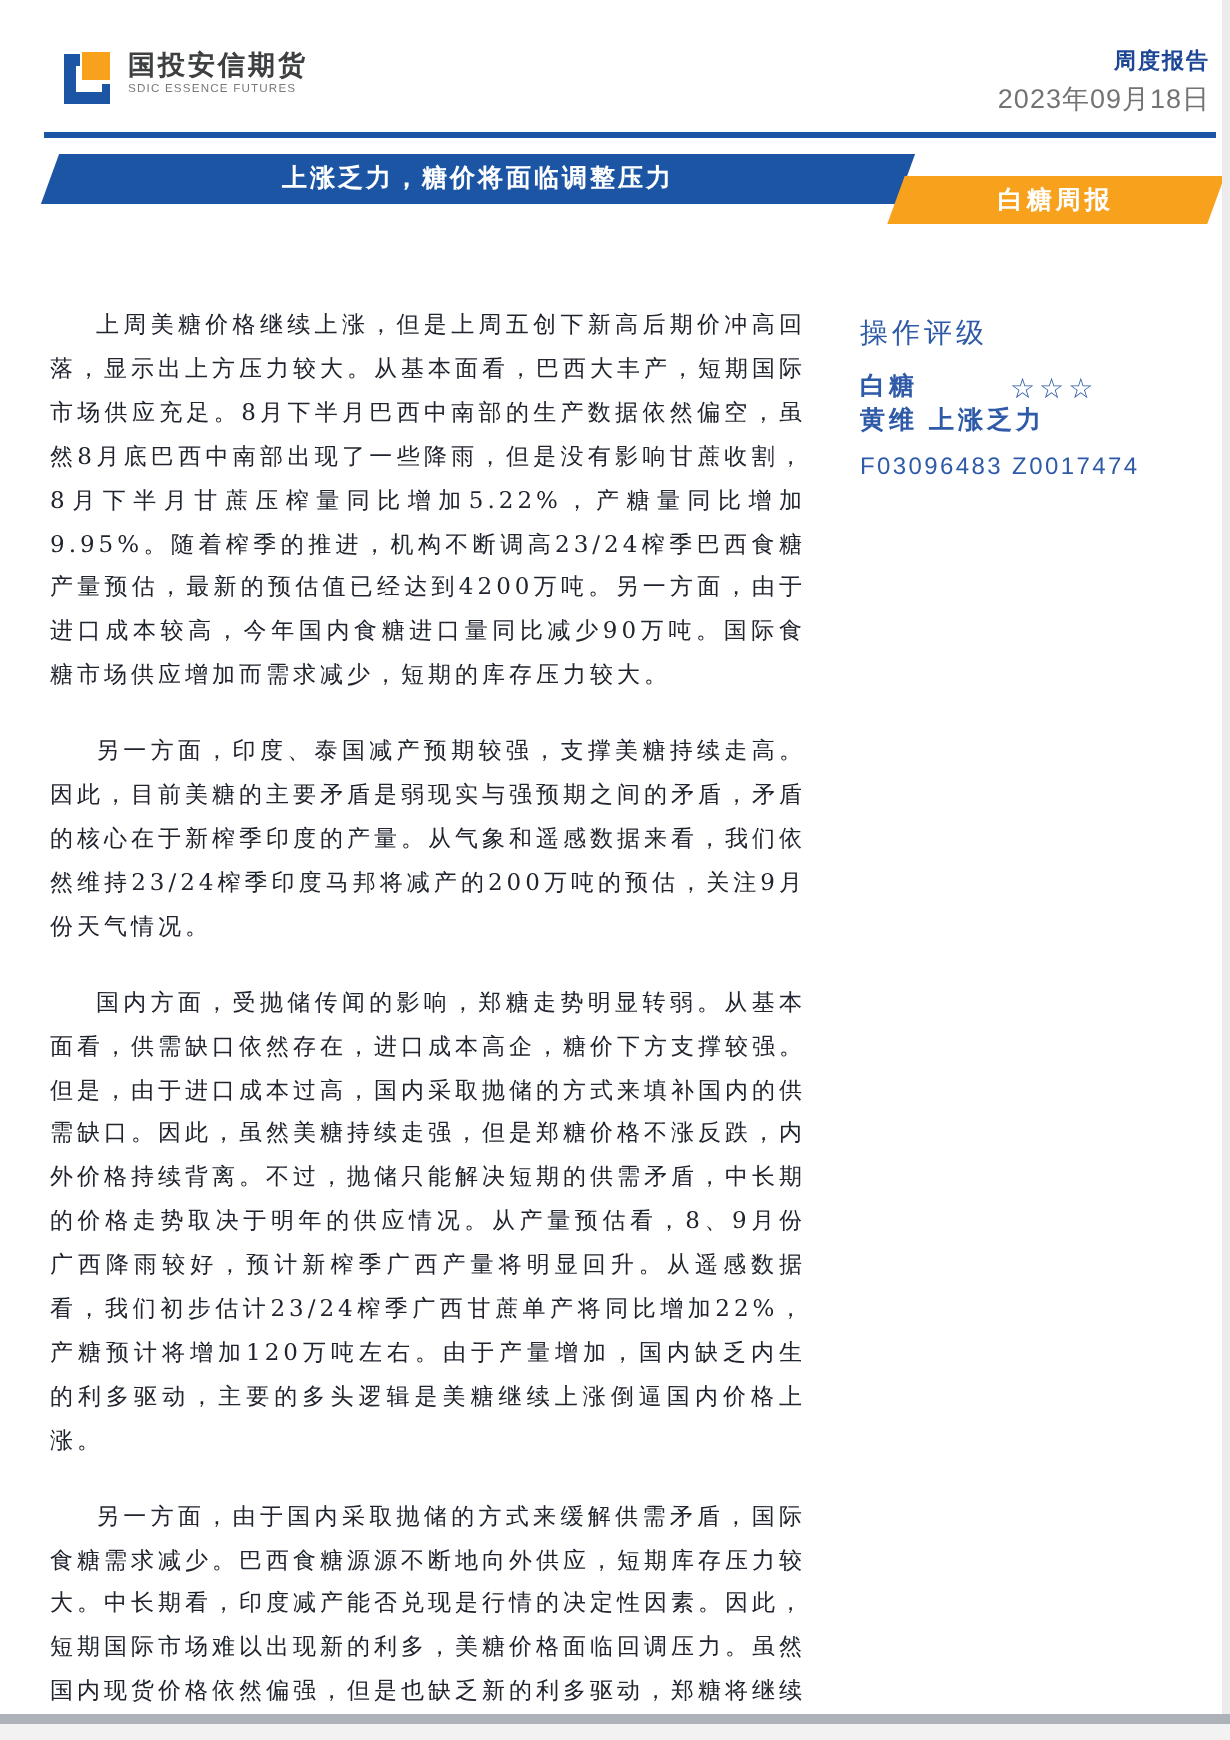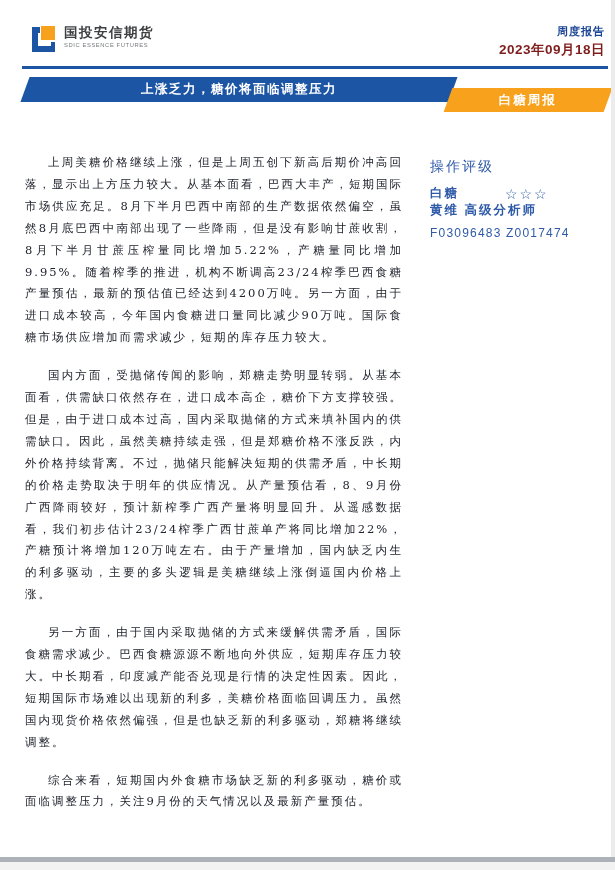--- a/index.html
+++ b/index.html
@@ -11,21 +11,21 @@
   .edge-bottom-pad{position:absolute;left:0;top:862px;width:100%;height:8px;background:#f2f2f2;}
 
   
   .header{position:absolute;left:0;top:0;width:100%;height:68px;border-radius:19px;}
   .logo-wrap{position:absolute;left:30px;top:25px;display:flex;align-items:flex-start;}
   .logo-icon{width:27px;height:29px;margin-right:7px;}
   .logo-text .cn{font-size:13.5px;font-weight:bold;color:#3d3f41;letter-spacing:1.5px;line-height:16px;}
   .logo-text .en{font-size:5.8px;color:#77797c;letter-spacing:0.6px;line-height:8px;}
   .header-right{position:absolute;right:10px;top:22px;text-align:right;}
   .report-type{font-size:11px;font-weight:bold;color:#1d4796;line-height:18px;letter-spacing:1px;}
-  .report-date{font-size:13.5px;font-weight:bold;color:#7f1d1d;line-height:19px;letter-spacing:0.5px;}
+  .report-date{font-size:13.5px;font-weight:normal;color:#737373;line-height:19px;letter-spacing:0.5px;}
   .header-rule{position:absolute;left:22px;top:66px;width:586px;height:3px;background:#1b55a4;}
 
   
   .banner-blue{position:absolute;left:25px;top:77px;width:428px;height:25px;background:#1b55a4;
     transform:skewX(-20deg);display:flex;align-items:center;justify-content:center;}
   .banner-blue span{transform:skewX(20deg);color:#ffffff;font-size:12.5px;font-weight:bold;letter-spacing:1.5px;}
   .banner-orange{position:absolute;left:448px;top:88px;width:160px;height:24px;background:#f7a11d;
     transform:skewX(-20deg);display:flex;align-items:center;justify-content:center;}
   .banner-orange span{transform:skewX(20deg);color:#ffffff;font-size:12.5px;font-weight:bold;letter-spacing:2px;}
 
@@ -76,32 +76,33 @@
   <div class="banner-blue">
     <span>上涨乏力，糖价将面临调整压力</span>
   </div>
   <div class="banner-orange">
     <span>白糖周报</span>
   </div>
 
   <main>
     <section class="body-text">
         <p>上周美糖价格继续上涨，但是上周五创下新高后期价冲高回落，显示出上方压力较大。从基本面看，巴西大丰产，短期国际市场供应充足。8月下半月巴西中南部的生产数据依然偏空，虽然8月底巴西中南部出现了一些降雨，但是没有影响甘蔗收割，8月下半月甘蔗压榨量同比增加5.22%，产糖量同比增加9.95%。随着榨季的推进，机构不断调高23/24榨季巴西食糖产量预估，最新的预估值已经达到4200万吨。另一方面，由于进口成本较高，今年国内食糖进口量同比减少90万吨。国际食糖市场供应增加而需求减少，短期的库存压力较大。</p>
+        <p>另一方面，印度、泰国减产预期较强，支撑美糖持续走高。因此，目前美糖的主要矛盾是弱现实与强预期之间的矛盾，矛盾的核心在于新榨季印度的产量。从气象和遥感数据来看，我们依然维持23/24榨季印度马邦将减产的200万吨的预估，关注9月份天气情况。</p>
         <p>国内方面，受抛储传闻的影响，郑糖走势明显转弱。从基本面看，供需缺口依然存在，进口成本高企，糖价下方支撑较强。但是，由于进口成本过高，国内采取抛储的方式来填补国内的供需缺口。因此，虽然美糖持续走强，但是郑糖价格不涨反跌，内外价格持续背离。不过，抛储只能解决短期的供需矛盾，中长期的价格走势取决于明年的供应情况。从产量预估看，8、9月份广西降雨较好，预计新榨季广西产量将明显回升。从遥感数据看，我们初步估计23/24榨季广西甘蔗单产将同比增加22%，产糖预计将增加120万吨左右。由于产量增加，国内缺乏内生的利多驱动，主要的多头逻辑是美糖继续上涨倒逼国内价格上涨。</p>
         <p>另一方面，由于国内采取抛储的方式来缓解供需矛盾，国际食糖需求减少。巴西食糖源源不断地向外供应，短期库存压力较大。中长期看，印度减产能否兑现是行情的决定性因素。因此，短期国际市场难以出现新的利多，美糖价格面临回调压力。虽然国内现货价格依然偏强，但是也缺乏新的利多驱动，郑糖将继续调整。</p>
         <p>综合来看，短期国内外食糖市场缺乏新的利多驱动，糖价或面临调整压力，关注9月份的天气情况以及最新产量预估。</p>
       </section>
 
     <aside class="rating-panel">
       <div class="rating-label">操作评级</div>
       <div class="product-row">
         <span class="product-name">白糖</span>
         <span class="stars">☆☆☆</span>
       </div>
-      <div class="analyst">黄维 高级分析师</div>
+      <div class="analyst">黄维 上涨乏力</div>
       <div class="analyst-ids">F03096483 Z0017474</div>
     </aside>
   </main>
 
 
   <div class="edge-right"></div>
   <div class="edge-bottom"></div>
   <div class="edge-bottom-pad"></div>
 </div>
 

